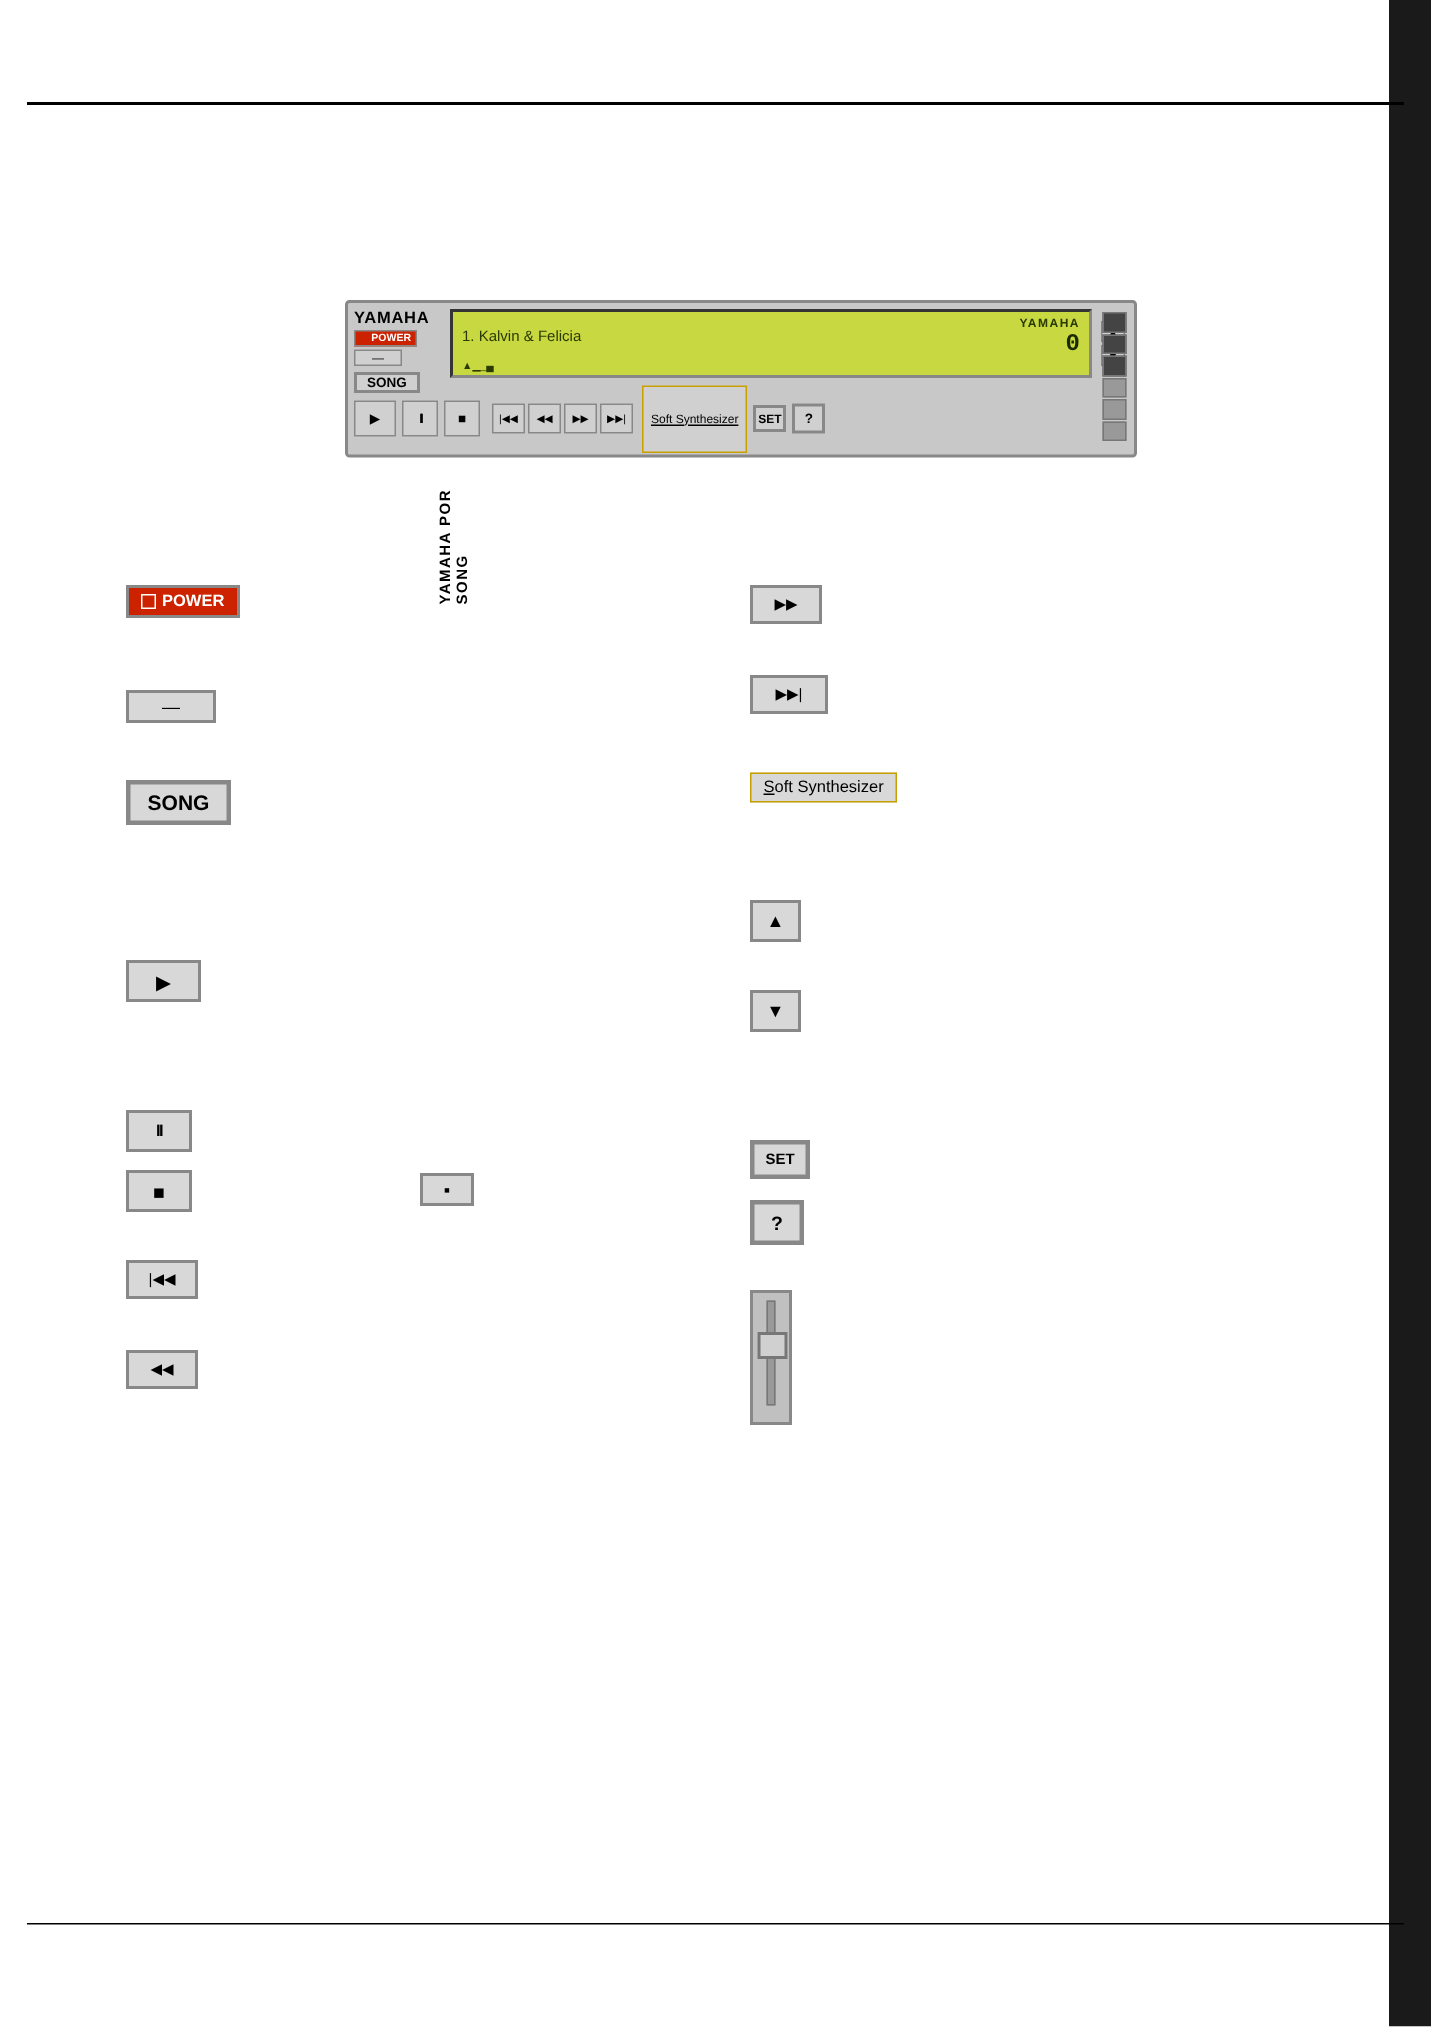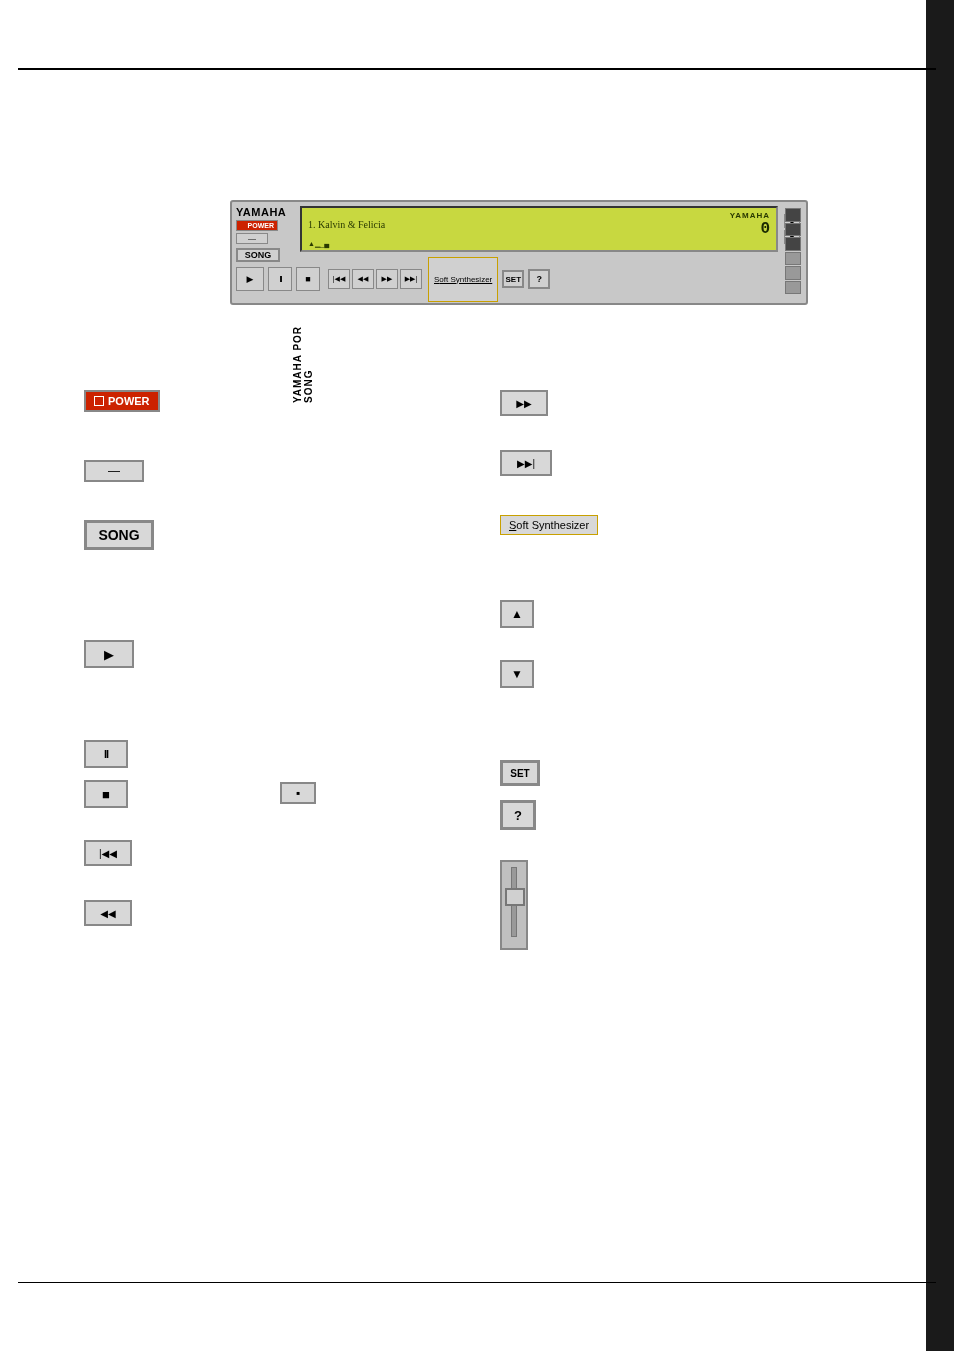--- a/index.html
+++ b/index.html
@@ -40,21 +40,21 @@
       width: 28px;
       height: 100%;
       background: #1a1a1a;
     }
 
     
     .player-device {
       position: absolute;
       top: 200px;
       left: 230px;
-      width: 578px;
+      width: 528px;
       height: 105px;
       background: #c8c8c8;
       border: 2px solid #888;
       border-radius: 3px;
       display: flex;
       flex-direction: column;
     }
 
     .device-top {
       display: flex;
@@ -137,21 +137,21 @@
 
     .lcd-top-row {
       display: flex;
       justify-content: space-between;
       align-items: center;
     }
 
     .lcd-song-name {
       font-size: 10px;
       color: #2a3a00;
-      font-family: Liberation Serif, serif;
+      font-family: Liberation Sans, sans-serif;
     }
 
     .lcd-tempo-label {
       font-size: 8px;
       color: #2a3a00;
       font-weight: bold;
       letter-spacing: 1px;
     }
 
     .lcd-tempo-value {

